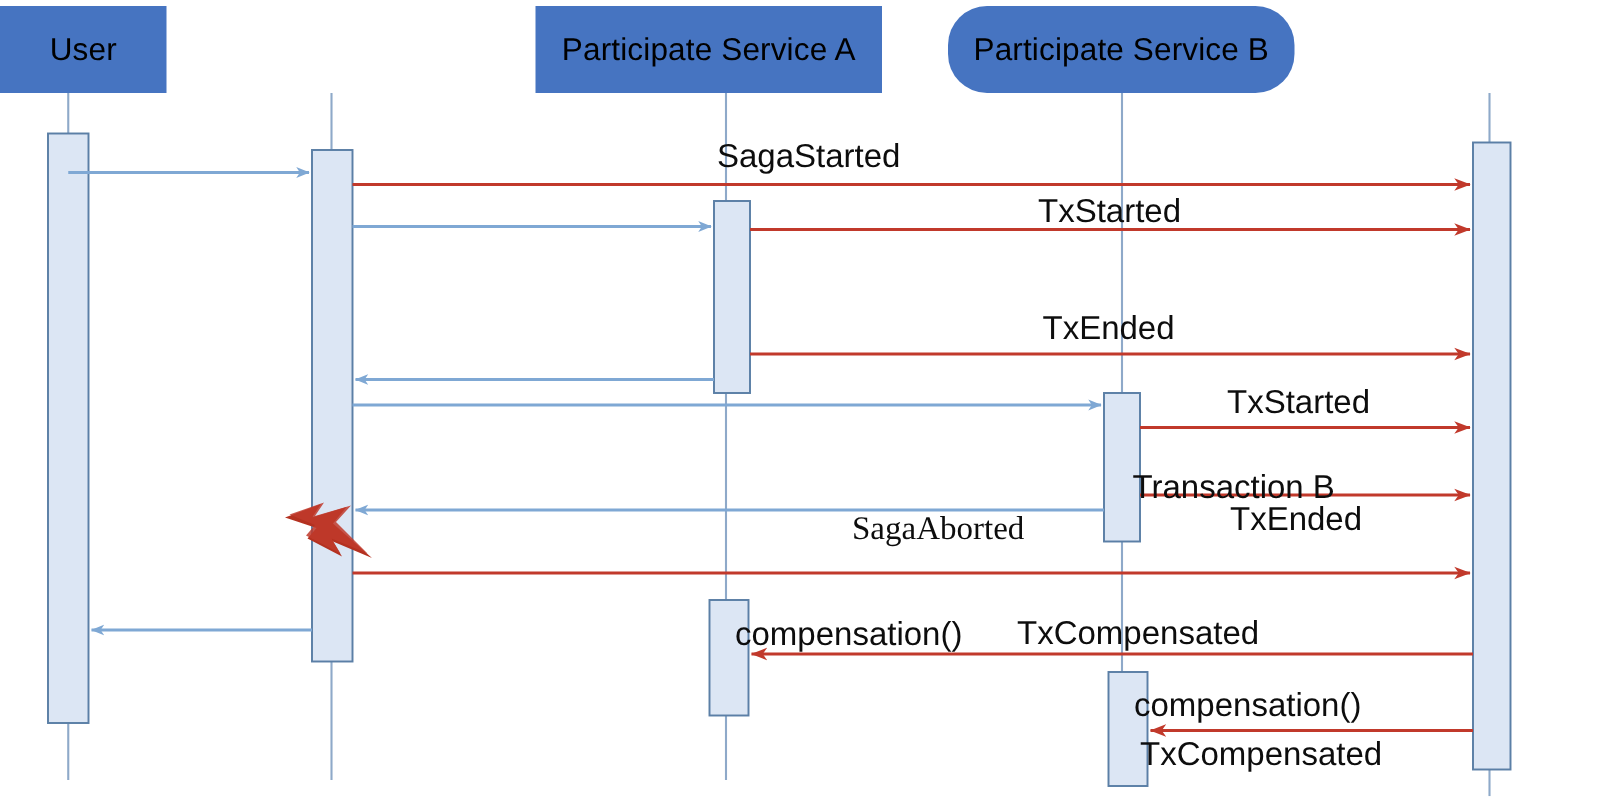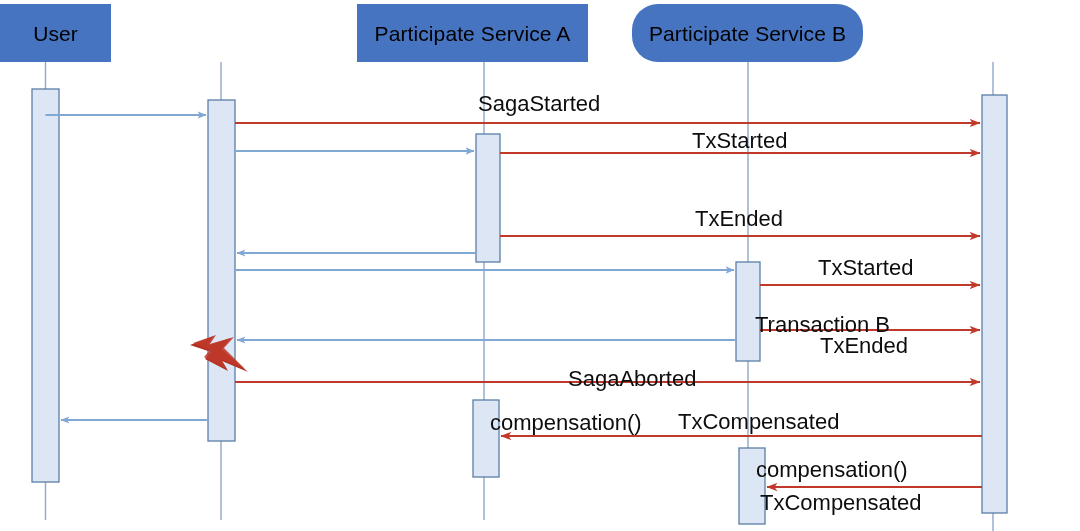--- a/index.html
+++ b/index.html
@@ -123,21 +123,21 @@
 
 
   <div class="msg-label" style="left:695px; top:207px;">TxEnded</div>
 
   <div class="msg-label" style="left:818px; top:256px;">TxStarted</div>
 
   <div class="msg-label" style="left:755px; top:297px;margin-top:16px;">Transaction B</div>
 
   <div class="msg-label" style="left:820px; top:334px;">TxEnded</div>
 
-  <div class="msg-label" style="left:568px; top:367px;">SagaAborted</div>
+  <div class="msg-label" style="left:568px; top:340px;font-family:Liberation Serif, serif;">SagaAborted</div>
 
   <div class="msg-label" style="left:490px; top:411px;">compensation()</div>
 
   <div class="msg-label" style="left:678px; top:410px;">TxCompensated</div>
 
   <div class="msg-label" style="left:756px; top:458px;">compensation()</div>
 
   <div class="msg-label" style="left:760px; top:491px;">TxCompensated</div>
 
 </div>

